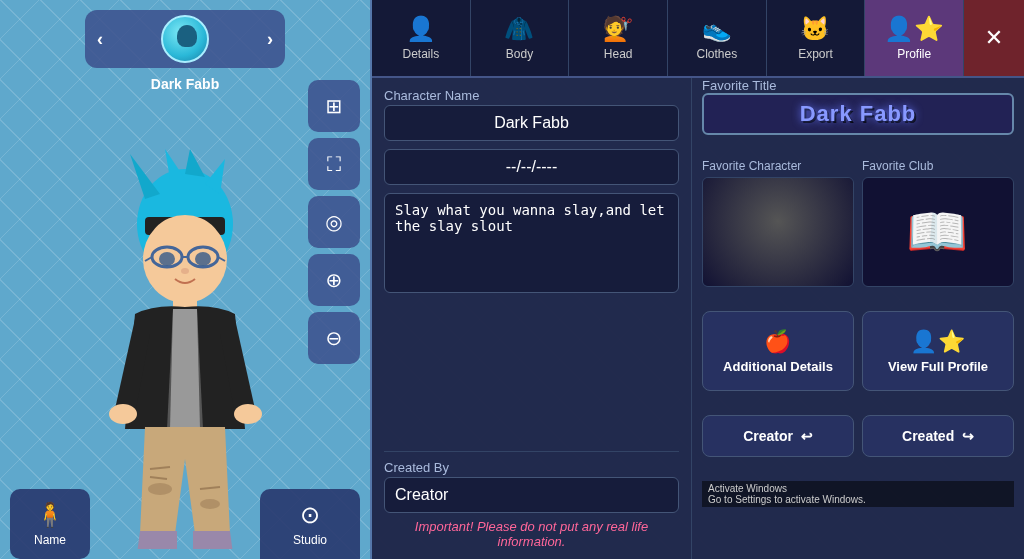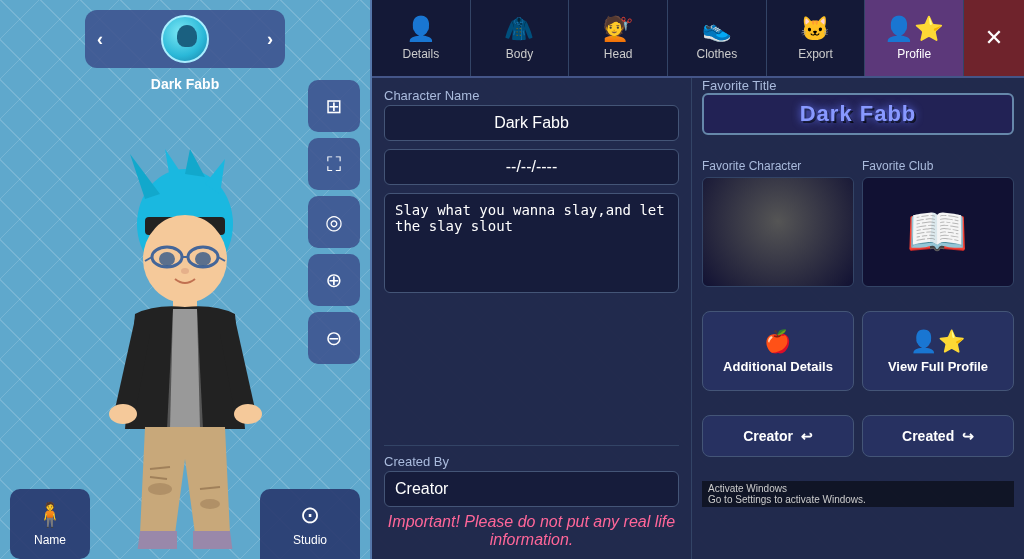--- a/index.html
+++ b/index.html
@@ -289,21 +289,21 @@
       color: #fff;
       padding: 8px 10px;
       font-size: 16px;
       text-align: left;
       width: 100%;
     }
 
     .warning-text {
       color: #ff6699;
       font-style: italic;
-      font-size: 16px;
+      font-size: 13px;
       text-align: center;
       margin-top: 6px;
     }
 
     
     .profile-section {
       flex: 1;
       padding: 0 10px;
       display: flex;
       flex-direction: column;

